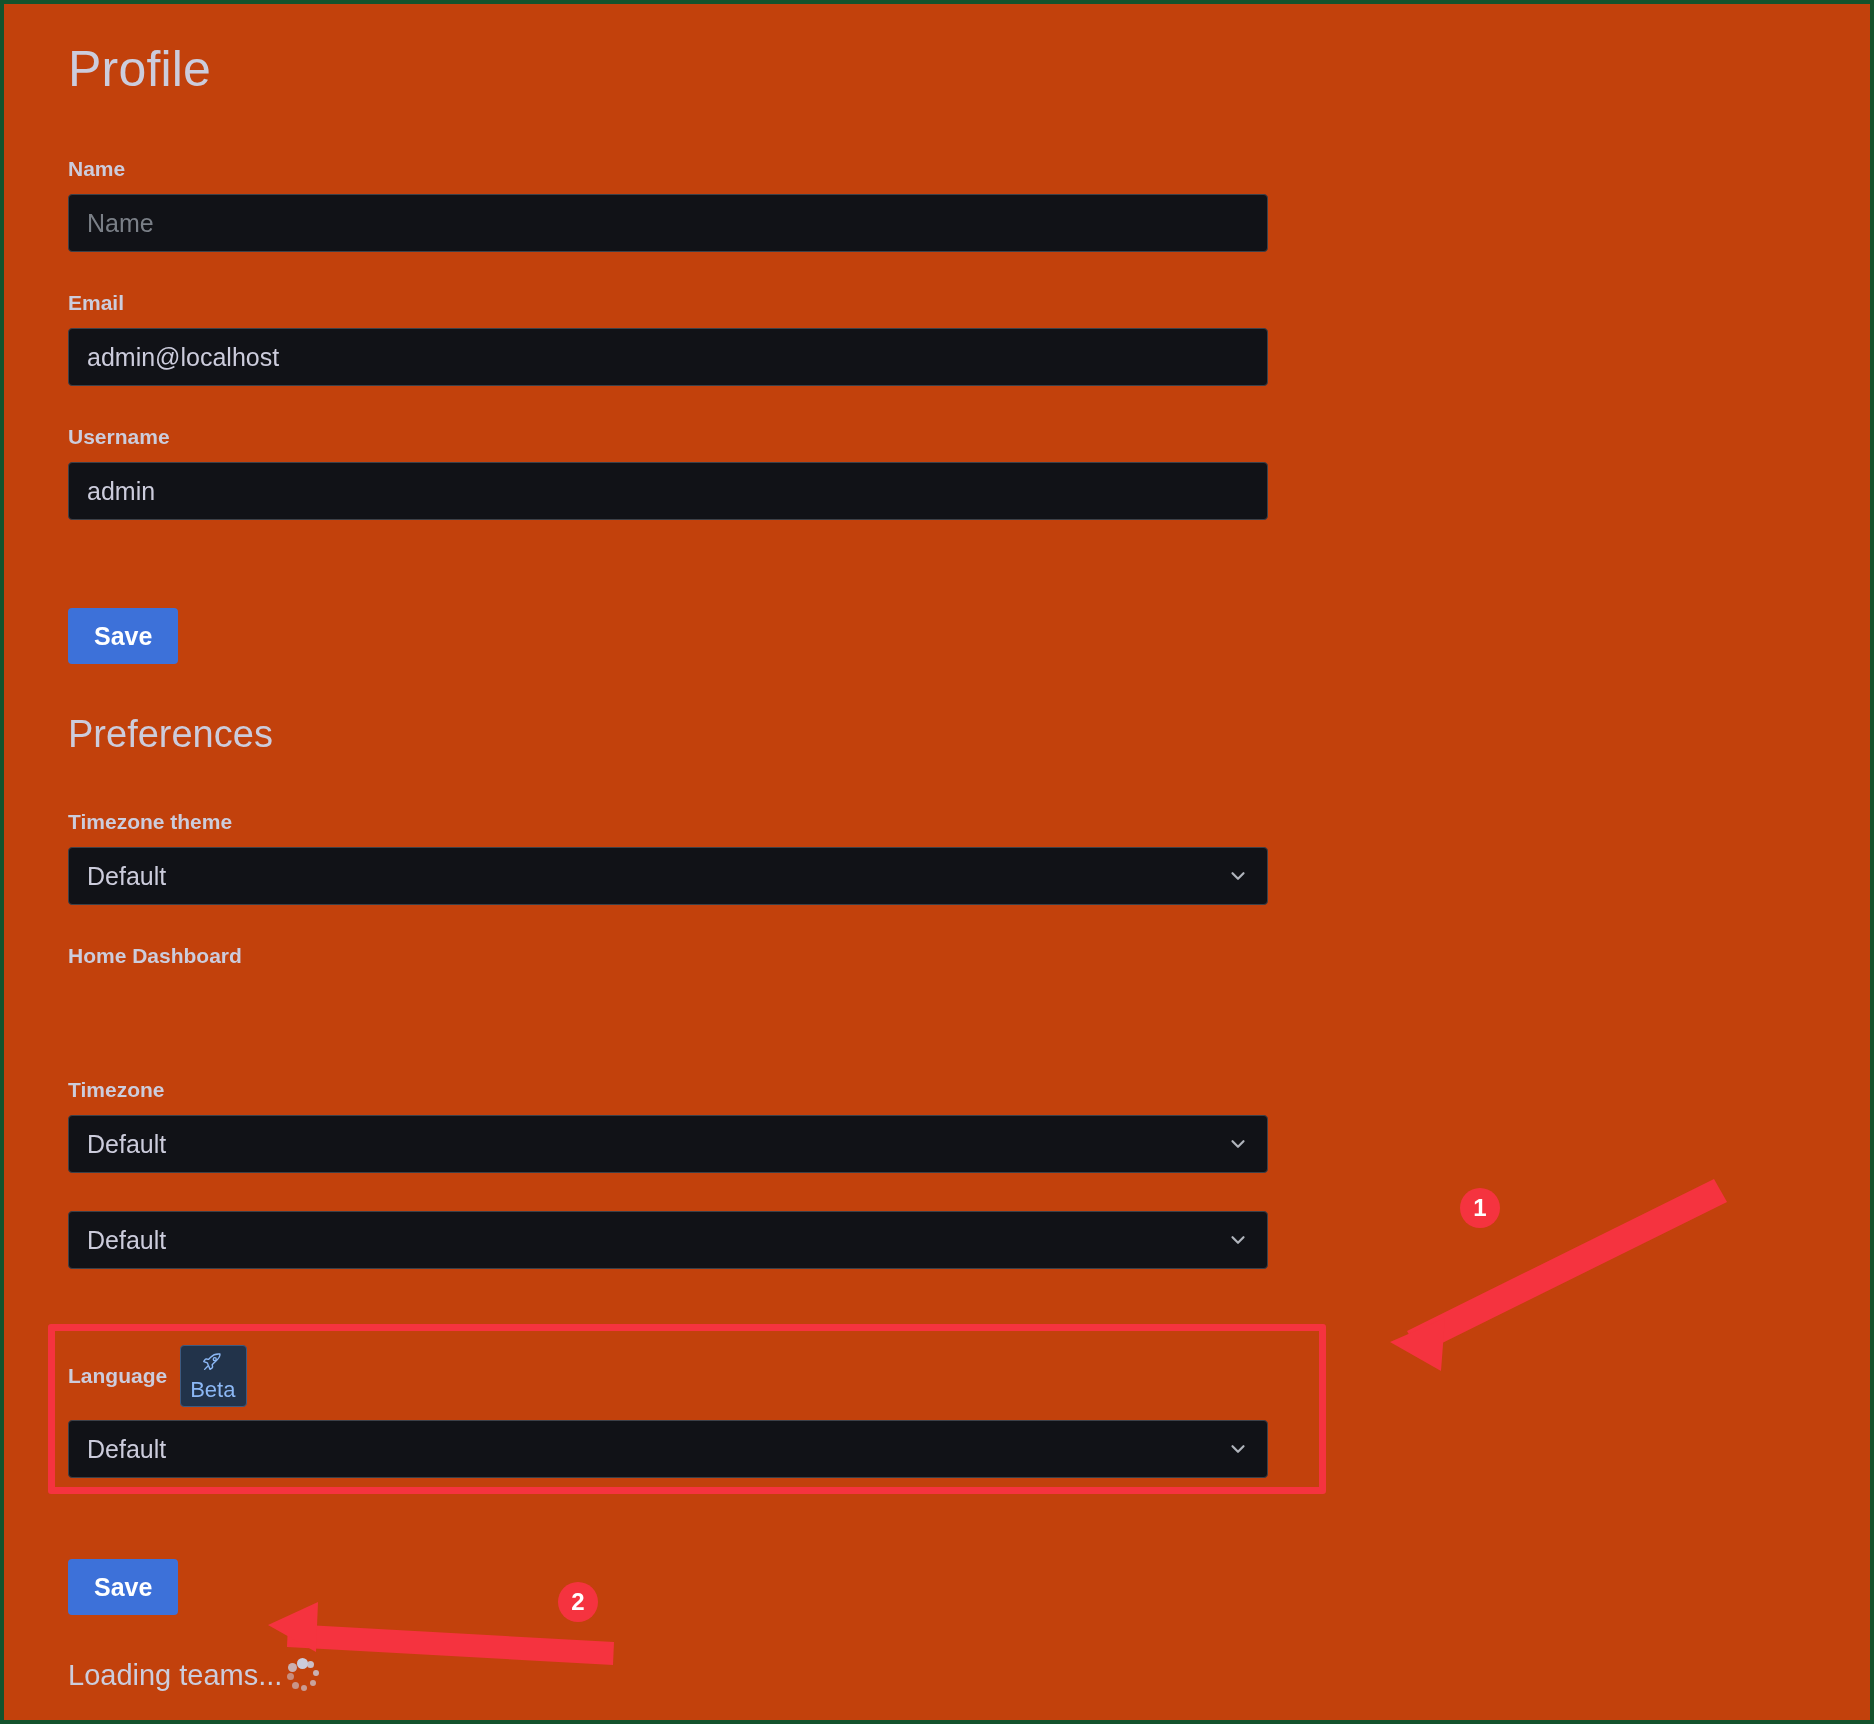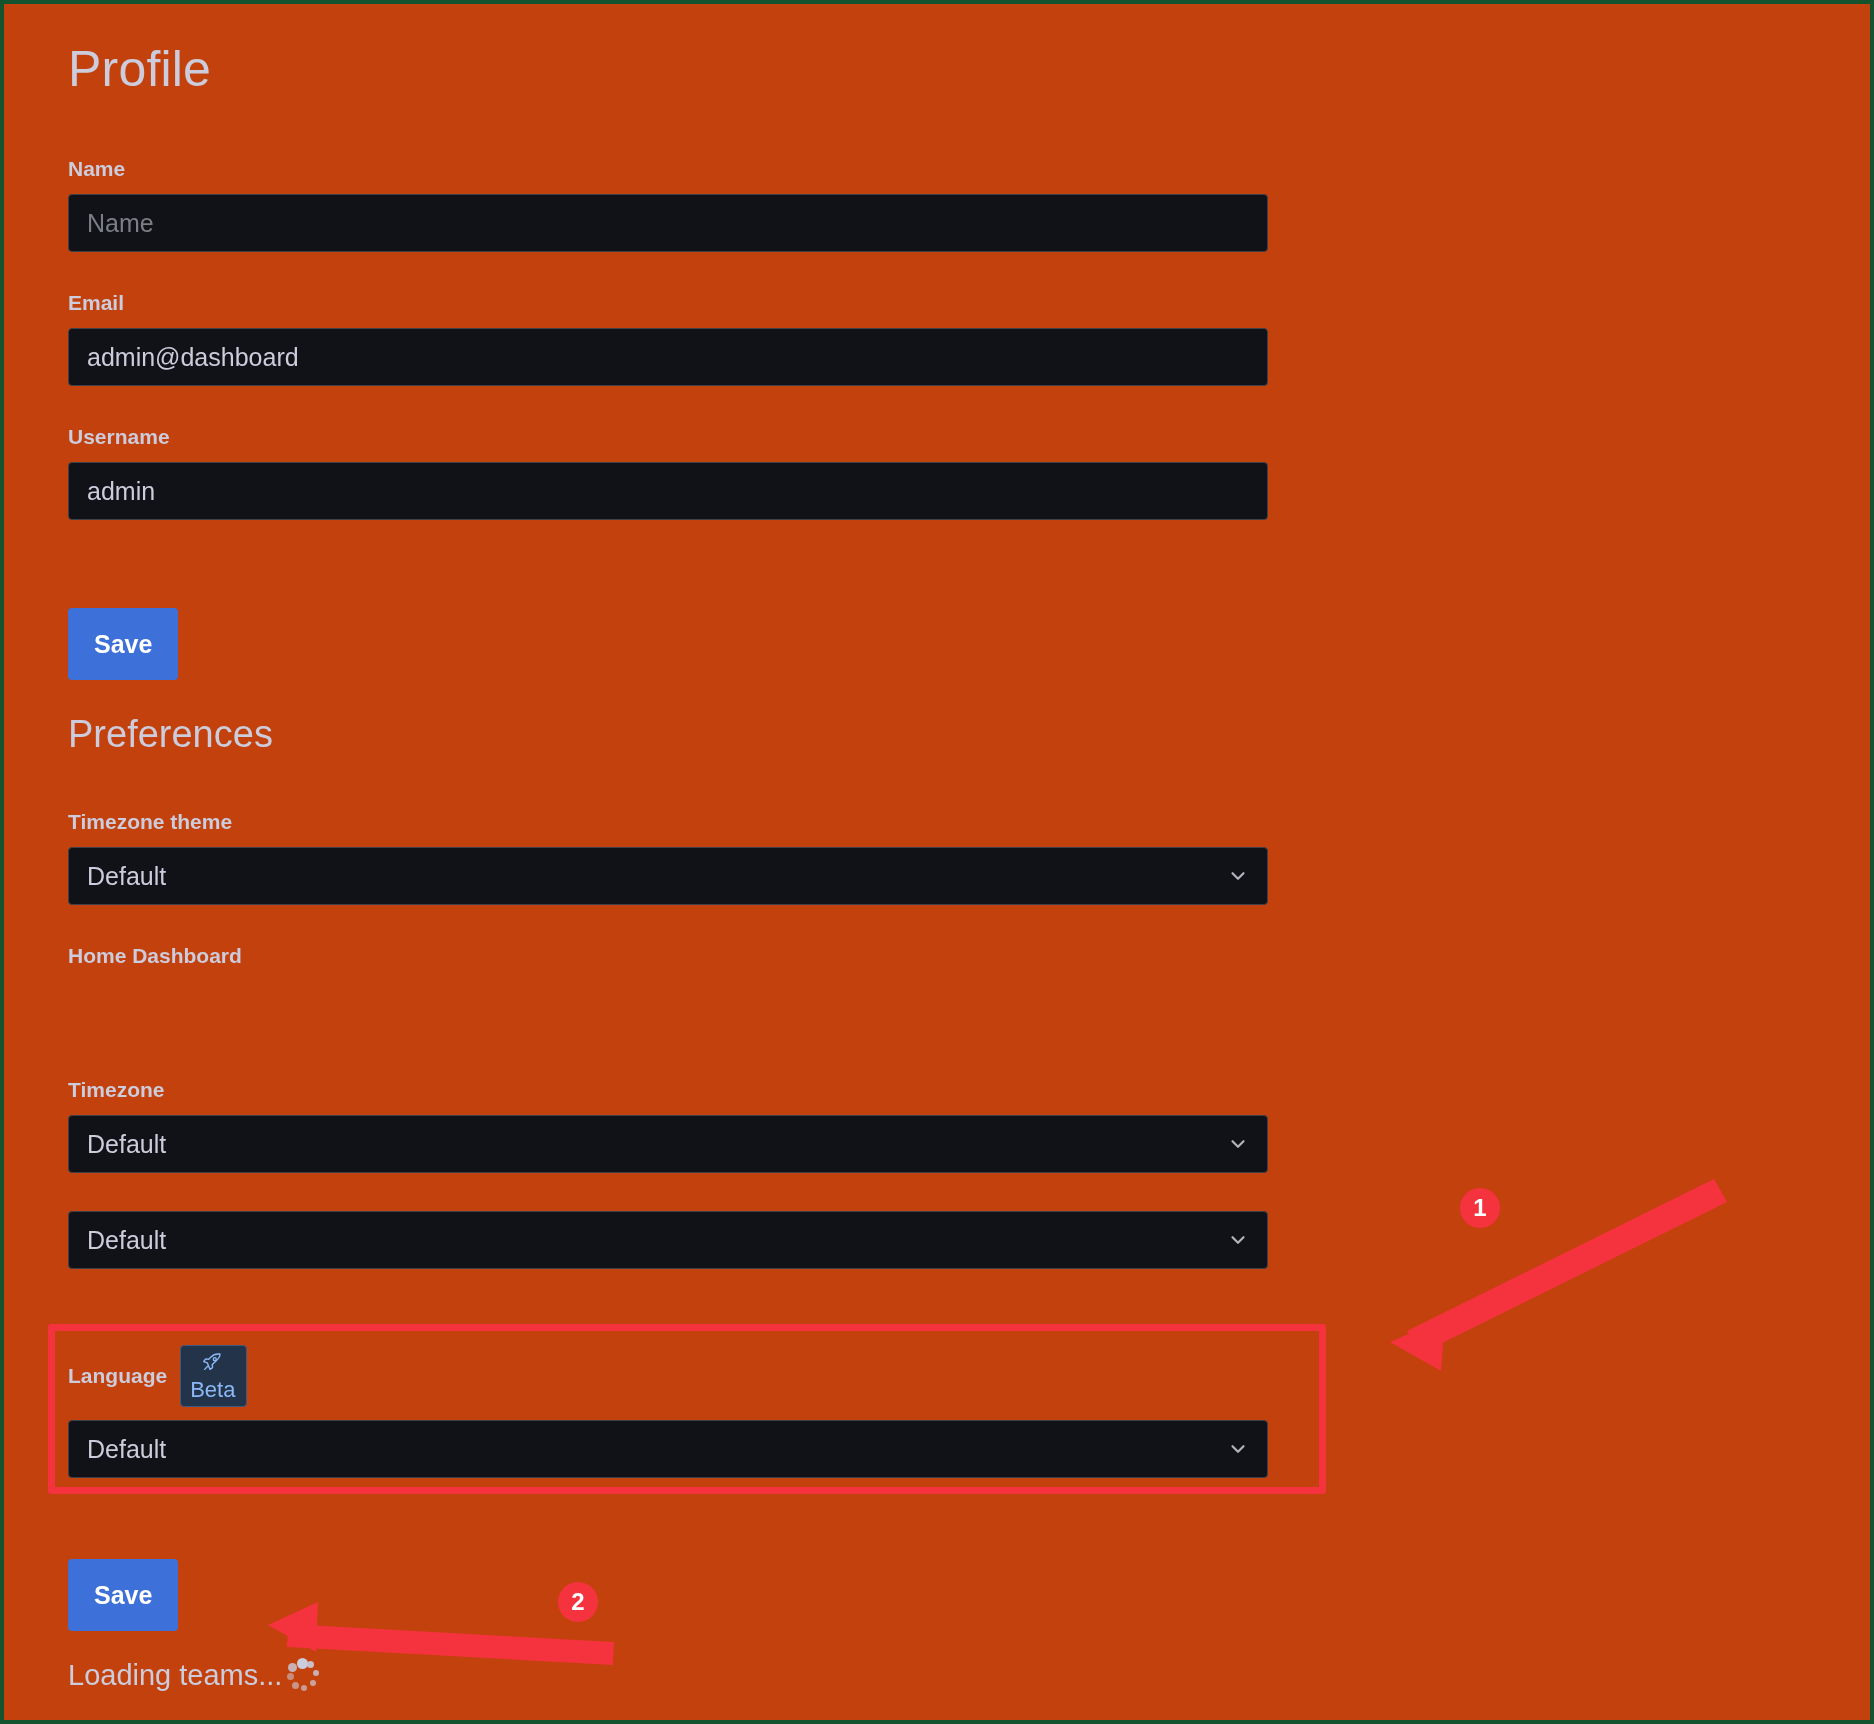--- a/index.html
+++ b/index.html
@@ -119,21 +119,21 @@
     position: absolute;
     left: 64px;
     background: #3d71d9;
     color: #ffffff;
     border: none;
     border-radius: 4px;
     font-family: "Liberation Sans", sans-serif;
     font-size: 25px;
     font-weight: 600;
     padding: 0 26px;
-    height: 72px;
+    height: 56px;
     line-height: 56px;
     cursor: pointer;
     text-align: center;
   }
 
   
   .loading-row {
     position: absolute;
     left: 64px;
     top: 1654px;
@@ -201,21 +201,21 @@
     <div class="field" style="top:152px;">
       <span class="field-label">Name</span>
       <div class="input-box placeholder">
         <span>Name</span>
       </div>
     </div>
 
     <div class="field" style="top:286px;">
       <span class="field-label">Email</span>
       <div class="input-box">
-        <span>admin@dashboard</span>
+        <span>admin@localhost</span>
       </div>
     </div>
 
     <div class="field" style="top:420px;">
       <span class="field-label">Username</span>
       <div class="input-box">
         <span>admin</span>
       </div>
     </div>
 

